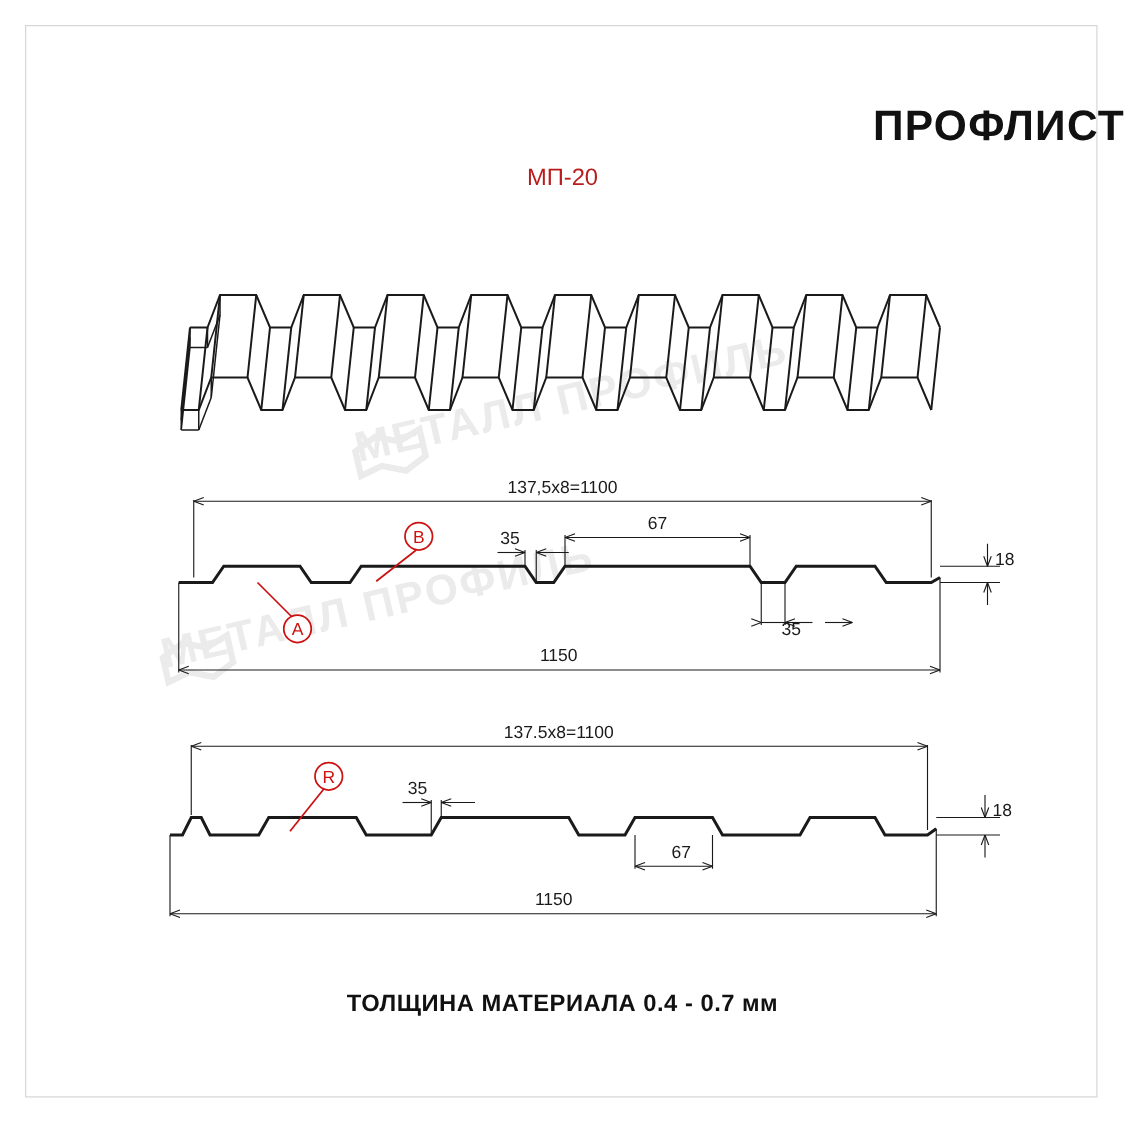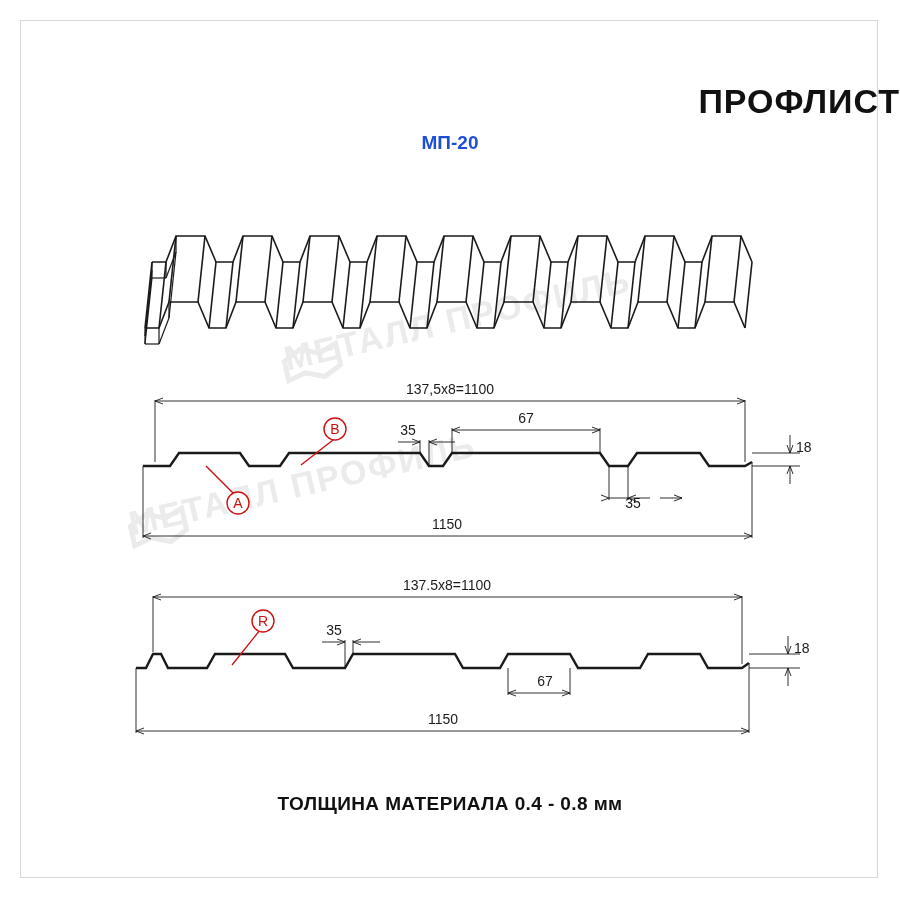--- a/index.html
+++ b/index.html
@@ -39,22 +39,22 @@
     letter-spacing: 1px;
     color: #111;
   }
   .subtitle {
     position: absolute;
     top: 132px;
     left: 0;
     width: 900px;
     text-align: center;
     font-size: 19px;
-    font-weight: bold;
-    color: #1d4ed8;
+    font-weight: normal;
+    color: #b91c1c;
   }
   .footer {
     position: absolute;
     top: 793px;
     left: 0;
     width: 900px;
     text-align: center;
     font-size: 19px;
     font-weight: bold;
     color: #111;
@@ -304,15 +304,15 @@
       <text x="545" y="686">67</text>
     </g>
 
     <g font-family="Liberation Sans, sans-serif" font-size="14" fill="#cc1111" text-anchor="middle" font-weight="normal">
       <text x="238" y="508">A</text>
       <text x="335" y="434">B</text>
       <text x="263" y="626">R</text>
     </g>
   </svg>
 
-  <div class="footer">ТОЛЩИНА МАТЕРИАЛА 0.4 - 0.8 мм</div>
+  <div class="footer">ТОЛЩИНА МАТЕРИАЛА 0.4 - 0.7 мм</div>
 
 </div>
 
 </body></html>

